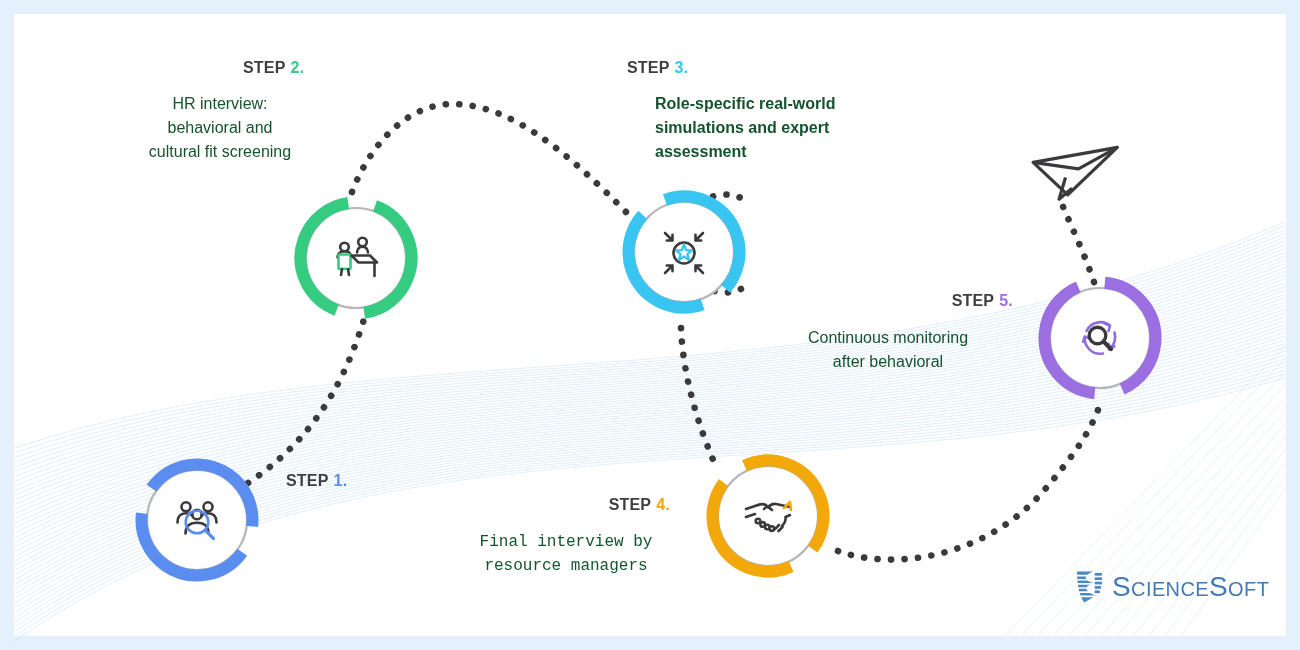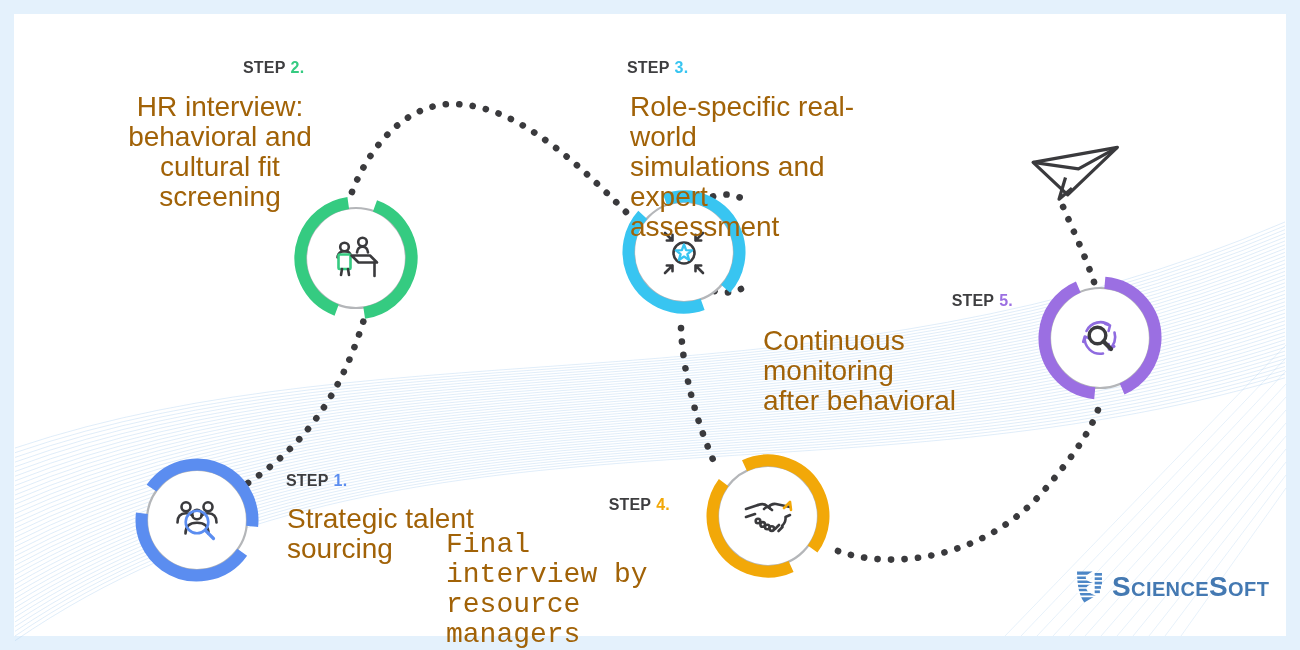--- a/index.html
+++ b/index.html
@@ -10,24 +10,24 @@
   .waves{position:absolute;left:0;top:0;pointer-events:none;}
   .routes{position:absolute;left:0;top:0;pointer-events:none;}
   .routes path{fill:none;stroke:#3a3a3d;stroke-width:6.6;stroke-linecap:round;stroke-dasharray:0.1 13.4;}
   .ring{position:absolute;width:124px;height:124px;}
   .ring .gray{fill:#ffffff;stroke:#b4b6b9;stroke-width:2.2;}
   .ring .arc{fill:none;stroke:var(--c);stroke-width:12;stroke-dasharray:146.5 28 146.5 27.9;}
   .ic{fill:none;stroke:#3a3a3d;stroke-width:2.6;stroke-linecap:round;stroke-linejoin:round;}
   .ic-thick{fill:none;stroke:#3a3a3d;stroke-width:3.4;stroke-linecap:round;}
   .step-label{position:absolute;font-weight:700;font-size:16px;color:#3e3e40;letter-spacing:.2px;white-space:nowrap;}
   .step-label .num{color:var(--c);margin-left:5px;}
-  .step-desc{position:absolute;font-size:28px;line-height:30px;color:#a16207;white-space:pre-line;}
-  .ta-c{text-align:center;} .ta-r{text-align:left;}
+  .step-desc{position:absolute;font-size:16px;line-height:24px;color:#14532d;white-space:pre-line;}
+  .ta-c{text-align:center;} .ta-r{text-align:center;}
   .logo{position:absolute;left:1076px;top:570px;display:flex;align-items:center;gap:9px;}
-  .logo-text{font-weight:700;font-size:28px;color:#4479b2;font-variant:small-caps;letter-spacing:.4px;line-height:1;}
+  .logo-text{font-weight:400;font-size:28px;color:#4479b2;font-variant:small-caps;letter-spacing:.4px;line-height:1;}
 </style>
 </head>
 <body>
 
 <div class="frame">
   <div class="canvas"></div>
 
   <svg class="waves" width="1300" height="650" id="waves">
       <path d="M 15 448 C 390 322, 830 418, 1285 222" fill="none" stroke="#a9cdee" stroke-width="0.8" opacity="0.45"></path>
       <path d="M 15 452.7 C 390 323.5, 830 420.3, 1285 225.8" fill="none" stroke="#a9cdee" stroke-width="0.8" opacity="0.45"></path>
@@ -185,30 +185,28 @@
 
   <svg class="abs" style="left:1018px;top:130px;" width="108" height="80" viewBox="0 0 100 74">
     <g fill="#ffffff" stroke="#3a3a3d" stroke-width="3" stroke-linejoin="round">
       <path d="M 14 30 L 92 16 L 46 60 Z"></path>
       <path d="M 14 30 L 56 36 L 92 16" fill="none"></path>
       <path d="M 44 44 L 38 64 L 50 54" fill="none"></path>
     </g>
   </svg>
 
   <div class="step-label" style="left: 286px; top: 472px; --c: #5b8df0;"><span>STEP</span><span class="num">1.</span></div>
-  <div class="step-desc" style="left:287px;top:504px;width:240px;">Strategic talent
-sourcing</div>
 
   <div class="step-label" style="left: 243px; top: 59px; --c: #35cb81;"><span>STEP</span><span class="num">2.</span></div>
   <div class="step-desc ta-c" style="left:100px;top:92px;width:240px;">HR interview:
 behavioral and
 cultural fit screening</div>
 
   <div class="step-label" style="left: 627px; top: 59px; --c: #38c5f1;"><span>STEP</span><span class="num">3.</span></div>
-  <div class="step-desc" style="left:630px;top:92px;width:260px;">Role-specific real-world
+  <div class="step-desc" style="left:655px;top:92px;width:260px;font-weight:bold;">Role-specific real-world
 simulations and expert
 assessment</div>
 
   <div class="step-label ta-r" style="right: 630px; top: 496px; --c: #f2a808;"><span>STEP</span><span class="num">4.</span></div>
   <div class="step-desc ta-r" style="right:614px;top:530px;width:240px;font-family:Liberation Mono, monospace;">Final interview by
 resource managers</div>
 
   <div class="step-label ta-r" style="right: 287px; top: 292px; --c: #9b6fe2;"><span>STEP</span><span class="num">5.</span></div>
   <div class="step-desc ta-r" style="right:287px;top:326px;width:250px;">Continuous monitoring
 after behavioral</div>

